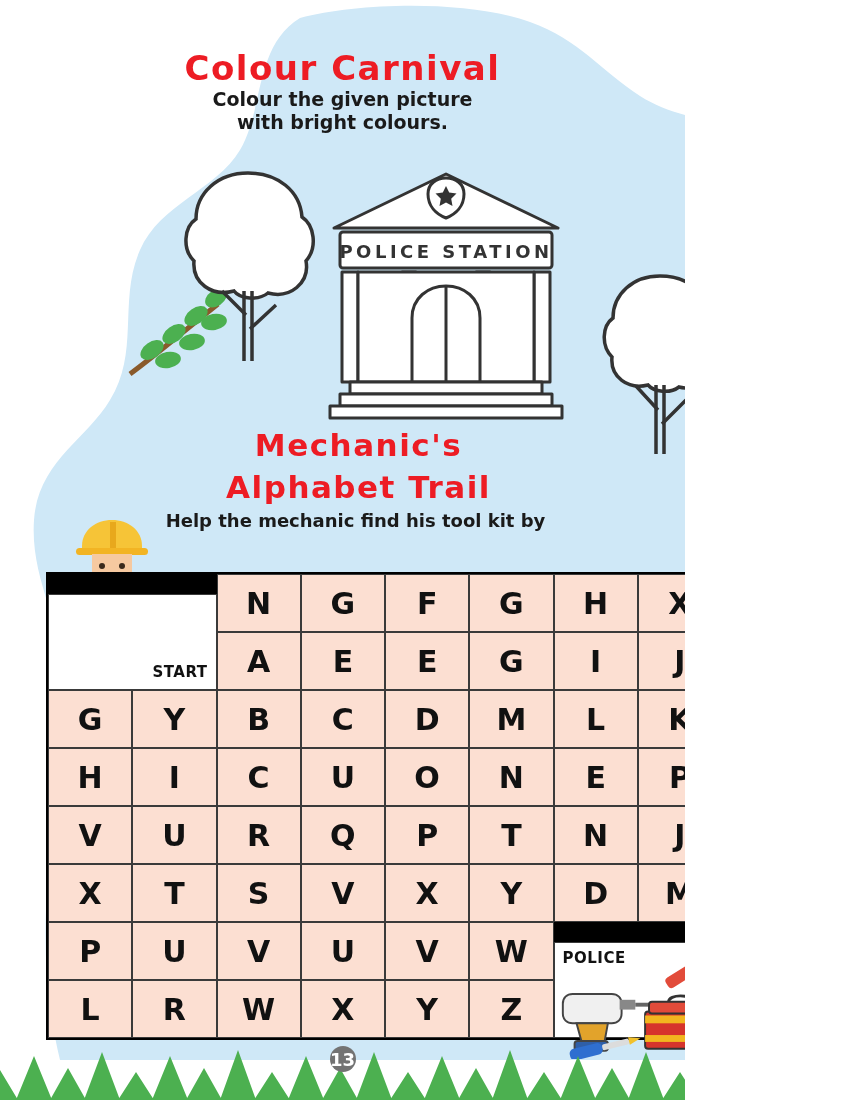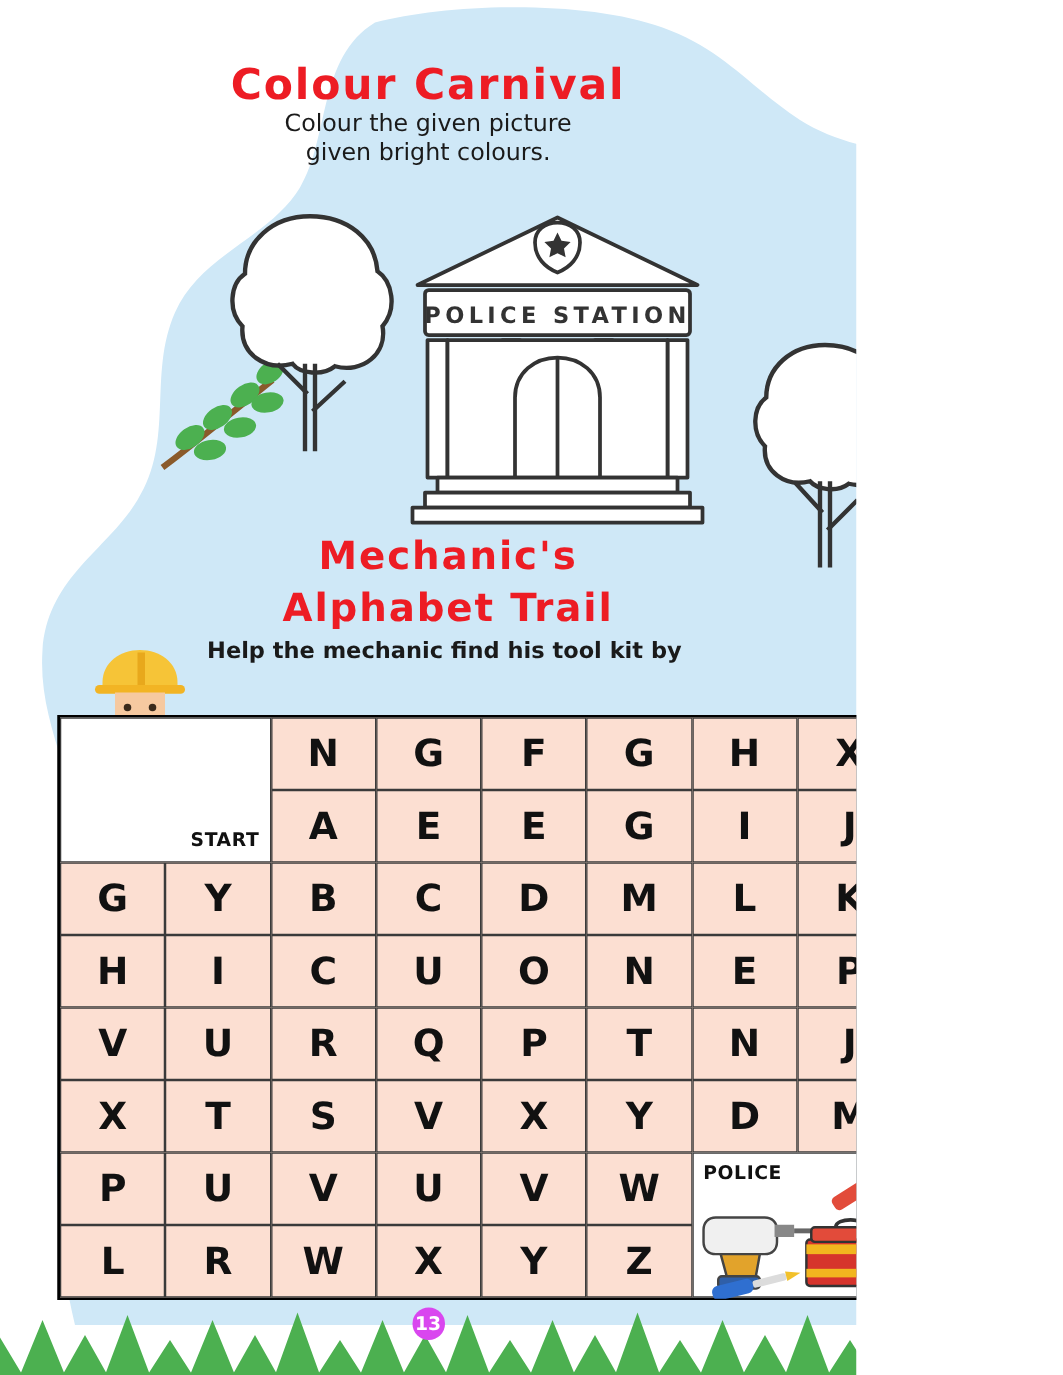--- a/index.html
+++ b/index.html
@@ -40,21 +40,21 @@
     top: 48px; left: 0;
     font-size: 34px;
   }
   #carnival-sub {
     position: absolute;
     top: 88px; left: 0; width: 100%;
     text-align: center;
     font-size: 19px;
     color: #1a1a1a;
     font-family: "DejaVu Sans", sans-serif;
-    font-weight: normal;
+    font-weight: bold;
     line-height: 23px;
     z-index: 5;
   }
   #mech-title {
     top: 424px; left: 0;
     font-size: 31px;
     line-height: 42px;
     margin-left: 16px;
   }
   #mech-sub {
@@ -109,21 +109,21 @@
     display: flex;
     align-items: center;
     justify-content: center;
     font-family: "DejaVu Sans", sans-serif;
     font-weight: bold;
     font-size: 30px;
     color: #111;
     position: relative;
   }
   .cell.white { background: #ffffff; }
-  .cell.span2 { grid-column: span 2; grid-row: span 2; }
+  .cell.span2 { grid-column: span 2; grid-row: span 2; margin-top: 20px; }
 
   .start-label {
     position: absolute;
     bottom: 8px; right: 8px;
     font-size: 15px;
     font-weight: bold;
     letter-spacing: .5px;
     color: #111;
     font-family: "DejaVu Sans", sans-serif;
   }
@@ -138,23 +138,23 @@
   }
   .cell-art { position: absolute; inset: 0; }
 
   
   #page-number {
     position: absolute;
     left: 50%; transform: translateX(-50%);
     top: 1046px;
     width: 26px; height: 26px;
     border-radius: 50%;
-    background: #d946ef;
+    background: #737373;
     color: #fff;
-    font-size: 15px;
+    font-size: 18px;
     font-weight: bold;
     display: flex; align-items: center; justify-content: center;
     z-index: 8;
     font-family: "DejaVu Sans", sans-serif;
   }
 
   
   #grass { position: absolute; bottom: 0; left: 0; width: 850px; height: 70px; z-index: 7; }
 </style>
 </head>
@@ -181,21 +181,21 @@
       C 62,620 30,580 34,520
       C 38,462 86,440 110,400
       C 140,352 118,300 140,250
       C 160,204 216,190 240,150
       C 264,110 254,46 300,18 Z"></path>
   </svg>
 
   <div class="title-red" id="carnival-title">Colour Carnival</div>
   <div id="carnival-sub">
     <div>Colour the given picture</div>
-    <div>given bright colours.</div>
+    <div>with bright colours.</div>
   </div>
 
   <svg id="tree-color-right" viewBox="0 0 215 240">
     <path d="M210,235 C196,200 182,160 172,130 C164,106 150,84 132,70 C118,59 104,54 92,52
              L100,40 C116,44 134,52 148,64 C160,74 170,88 178,104 Z" fill="#8a5a2b"></path>
     <path d="M210,238 C200,206 188,168 178,138 C170,112 156,92 140,80" fill="none" stroke="#6f451f" stroke-width="4"></path>
     <g fill="#3aa545">
       <ellipse cx="108" cy="42" rx="36" ry="28"></ellipse>
       <ellipse cx="150" cy="26" rx="42" ry="30"></ellipse>
       <ellipse cx="190" cy="42" rx="34" ry="26"></ellipse>

